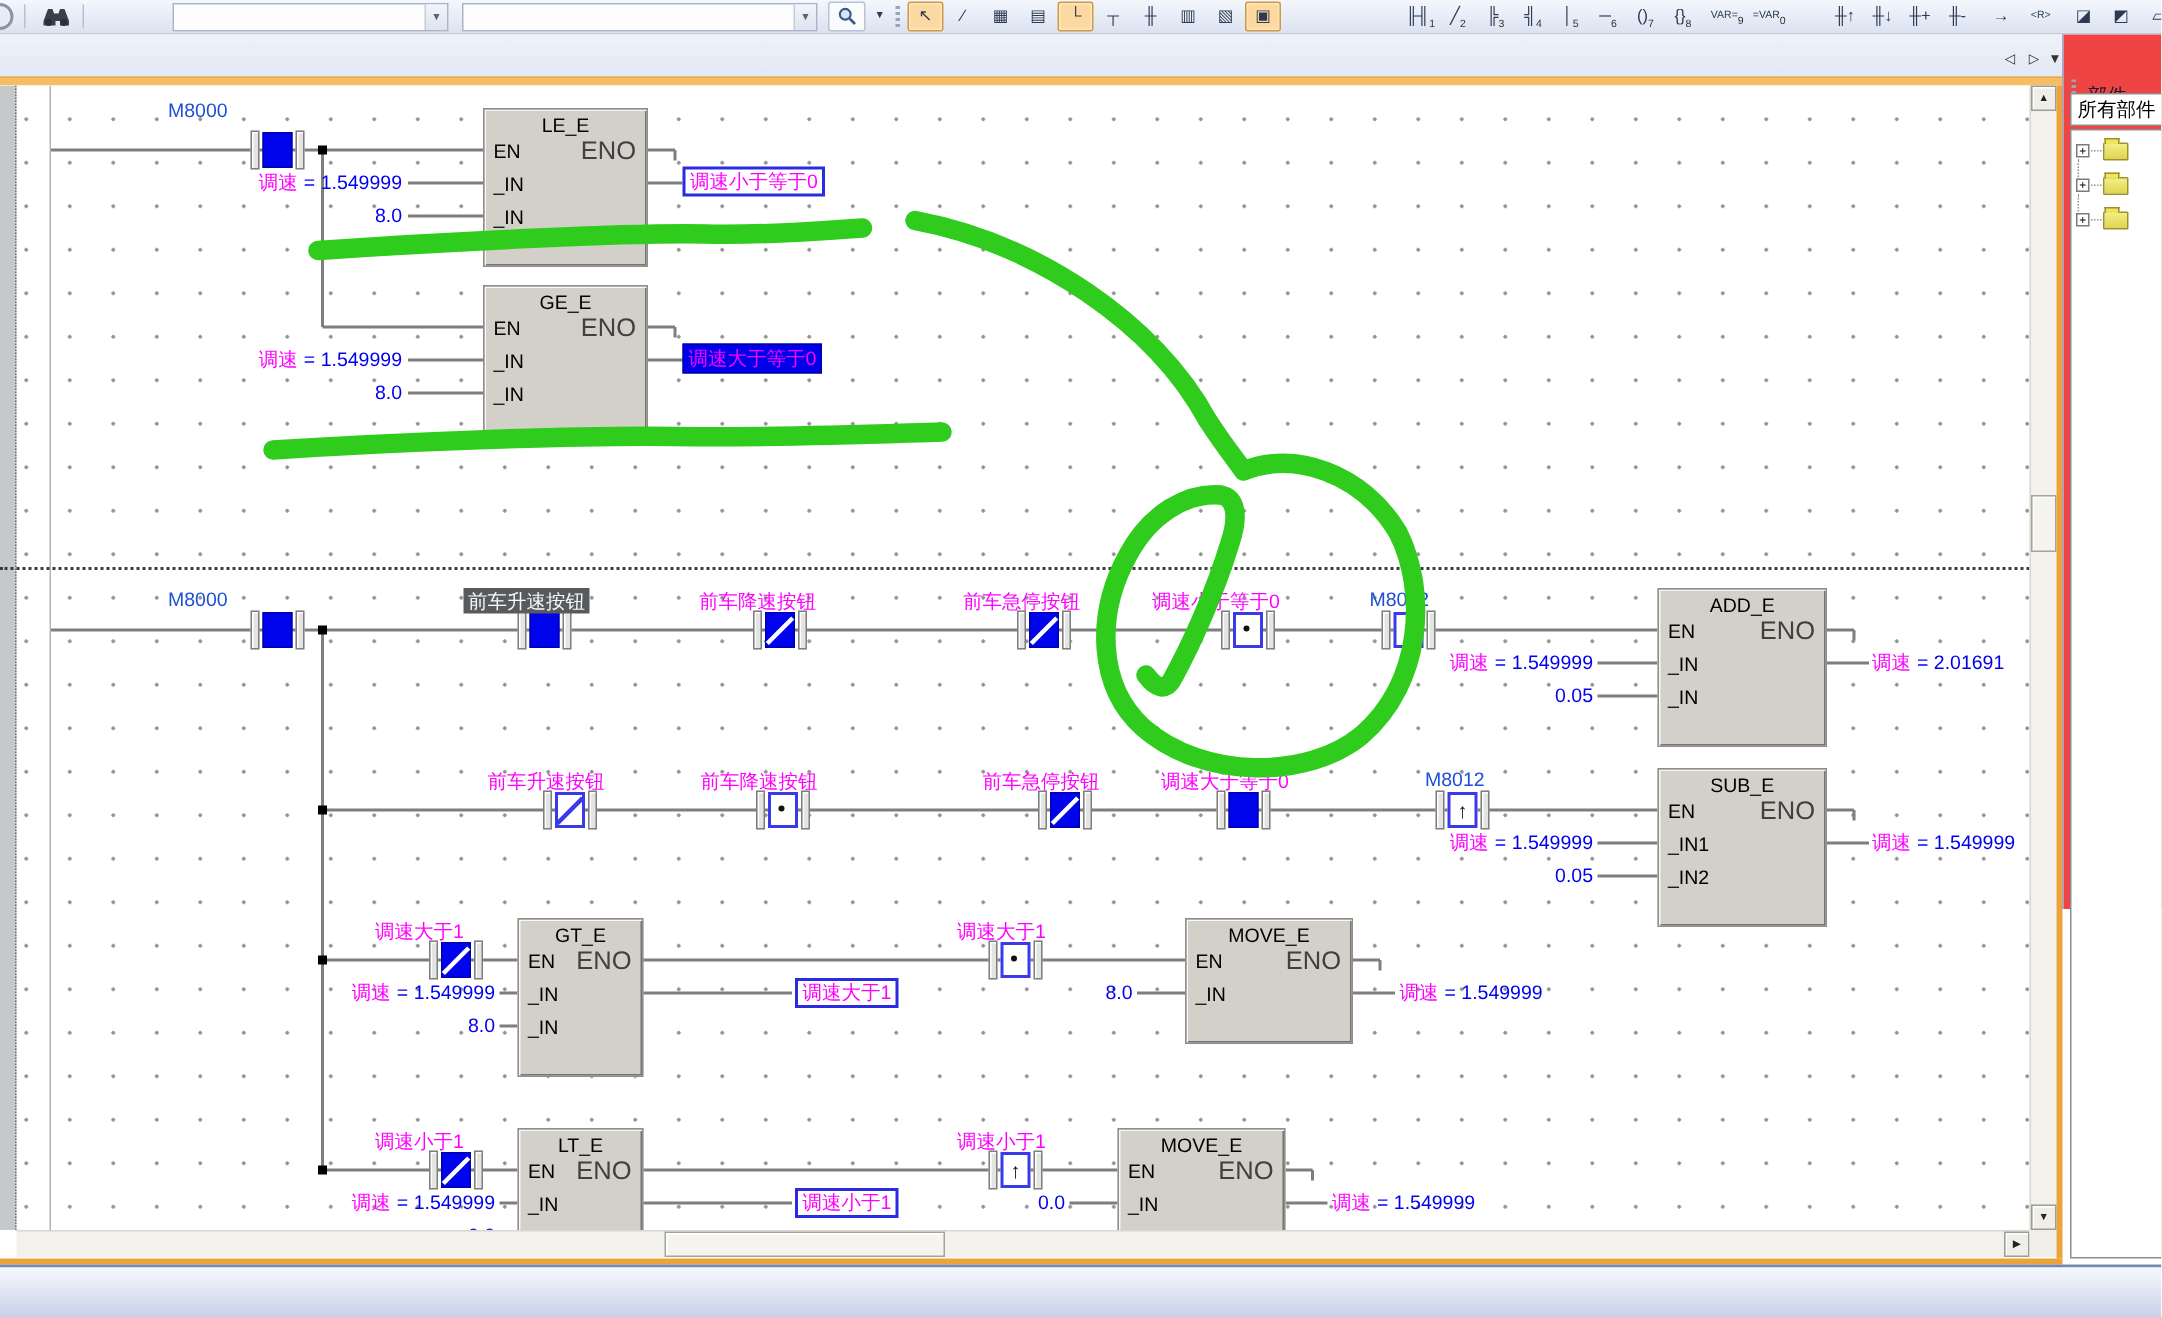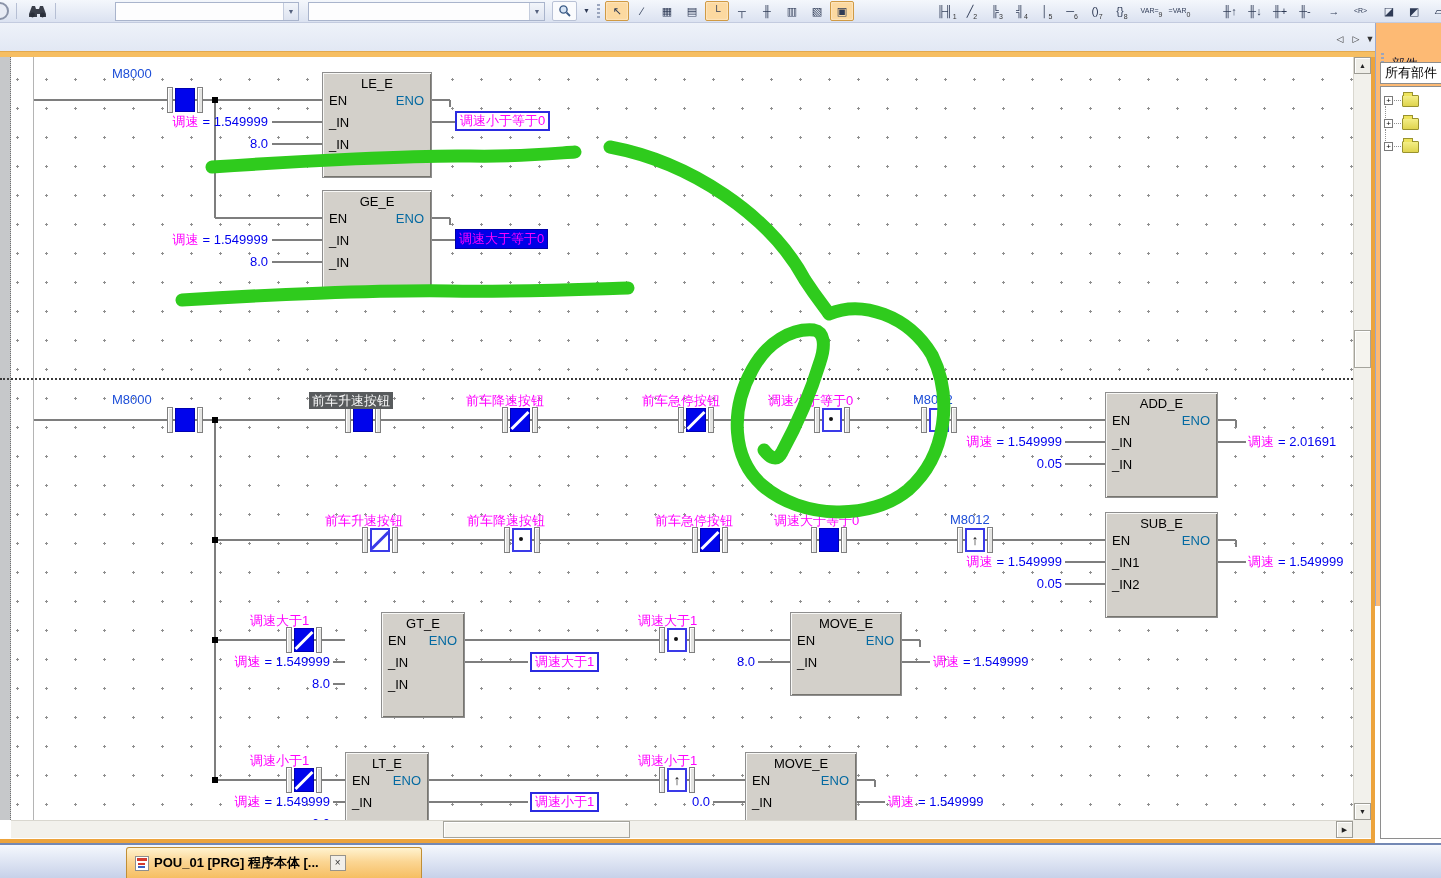--- a/index.html
+++ b/index.html
@@ -46,21 +46,21 @@
   .lbl{font-size:13px;color:#FF00FF;white-space:nowrap;line-height:17px}
   .lbl.sel{background:#585B5D;color:#F8F8F8;padding:0 3px}
   .vv{font-size:13px;white-space:nowrap;line-height:16px}
   .vv .a{color:#FF00FF}.vv .b{color:#0000EE;margin-left:4px}
   .num{font-size:13px;color:#0000EE;white-space:nowrap;line-height:16px}
   .obox{font-size:13px;color:#FF00FF;background:#fff;border:2px solid #2B2BE0;line-height:16px;padding:0 3px;white-space:nowrap}
   .obox.fill{background:#0000E8;border:1px solid #0000A8;line-height:18px}
   .blk{background:#D3D0CA;border:1px solid #8E8E8E;box-shadow:inset 1px 1px 0 #F8F8F6,inset -1px -1px 0 #77756F}
   .blk .bt{position:absolute;top:3px;left:0;right:0;text-align:center;font-size:13px;color:#000}
   .blk .pl{position:absolute;left:6px;font-size:13px;color:#000;line-height:16px}
-  .blk .pr{position:absolute;right:7px;font-size:13px;color:#0369a1;line-height:16px}
+  .blk .pr{position:absolute;right:7px;font-size:17px;color:#404040;line-height:16px}
   .ct{position:absolute;width:36px;height:26px}
   .ct .rl{position:absolute;top:0;width:6px;height:26px;background:#E4E4E2;border:1px solid #7F7F7F;box-shadow:inset 1px 1px 0 #fff}
   .ct .cc{position:absolute;left:8px;top:1px;width:20px;height:24px}
   .cc.on{background:#0004EC;border:1px solid #0000B0}
   .cc.off{background:#FFF;border:2px solid #3A3AE8}
   .sl{position:absolute;left:-3px;top:10px;width:24px;height:3px;transform:rotate(-45deg)}
   .cc.on .sl{background:#fff}.cc.off .sl{background:#3A3AE8;left:-4px;top:9px}
   .cdot{position:absolute;left:7px;top:8px;width:4px;height:4px;border-radius:50%;background:#111}
   .cc.off .cdot{left:5px;top:7px}
   .cup{position:absolute;left:0;width:100%;text-align:center;top:1px;font-size:14px;font-weight:bold;color:#111;line-height:19px}
@@ -72,21 +72,21 @@
   .sthumb{position:absolute;background:#F5F4EF;border:1px solid #A5A49C;box-shadow:inset 1px 1px 0 #fff}
   #vscroll{position:absolute;left:1353px;top:57px;width:18px;height:763px;border-left:1px solid #D9D7CF}
   #hscroll{position:absolute;left:11px;top:820px;width:1342px;height:18px;border-top:1px solid #D9D7CF}
   #sbcorner{position:absolute;left:1353px;top:820px;width:18px;height:18px;background:#EFEEE8}
   #oright{position:absolute;left:1371px;top:57px;width:4px;height:782px;background:#ECA33C}
   #obottom{position:absolute;left:0;top:839px;width:1375px;height:4px;background:#ECA33C}
   #blueline{position:absolute;left:0;top:843px;width:1441px;height:2px;background:#7388B4}
   #statusbar{position:absolute;left:0;top:845px;width:1441px;height:33px;background:linear-gradient(#F5F8FD,#C7D1E9)}
 
   
-  #panel{position:absolute;left:1375px;top:23px;width:66px;height:583px;background:#fdba74;border-left:1px solid #9AA9CC}
+  #panel{position:absolute;left:1375px;top:23px;width:66px;height:583px;background:#ef4444;border-left:1px solid #9AA9CC}
   #panel .grip{position:absolute;left:5px;top:30px;width:3px;height:18px;background:repeating-linear-gradient(#9AA5BD 0 2px,transparent 2px 4px)}
   #panel-title{position:absolute;left:16px;top:32px;font-size:13px;color:#1A1A2E;white-space:nowrap}
   #allparts{position:absolute;left:4px;top:39px;width:62px;height:22px;background:#fff;border:1px solid #8E8E8E;font-size:13px;color:#000;line-height:20px;padding-left:4px;white-space:nowrap;overflow:hidden}
   #ptree{position:absolute;left:4px;top:63px;width:62px;height:753px;background:#fff;border:1px solid #8E8E8E;overflow:hidden}
   .trow{position:absolute;left:3px;height:20px;width:60px}
   .pbox{position:absolute;left:0;top:5px;width:9px;height:9px;background:#fff;border:1px solid #7A7A7A;font-size:8px;line-height:7px;text-align:center;color:#000}
   .tdash{position:absolute;left:10px;top:9px;width:7px;border-top:1px dotted #909090}
   .tvdash{position:absolute;left:4px;border-left:1px dotted #909090}
   .fold{position:absolute;left:18px;top:4px;width:17px;height:12px;background:linear-gradient(#F4EE86,#DFD44E);border:1px solid #99922E;border-radius:1px}
   .fold::before{content:"";position:absolute;top:-4px;left:0;width:8px;height:3px;background:#EFE45C;border:1px solid #99922E;border-bottom:none}
@@ -153,25 +153,20 @@
         <div class="tbtn small" style="left: 1347px; width: 27px;">&lt;R&gt;</div>
         <div class="tbtn" style="left: 1377px; width: 24px;">◪</div>
         <div class="tbtn" style="left: 1402px; width: 24px;">◩</div>
         <div class="tbtn" style="left: 1427px; width: 24px;">▱</div>
       </div>
   </div>
 
   <div id="tabbar">
       <div class="tab" style="left: -26px; width: 150px;">
         <span style="overflow: hidden; white-space: nowrap;">全局标签设置 Global1</span>
-      </div>
-      <div class="tab active" style="left: 126px; width: 296px;">
-        <div class="ic-prg"></div>
-        <span style="overflow: hidden; white-space: nowrap;">POU_01 [PRG] 程序本体 [...</span>
-        <div class="tab-close">×</div>
       </div>
       <div class="tab" style="left: 427px; width: 196px;">
         <div class="ic-glb"></div>
         <span style="overflow: hidden; white-space: nowrap;">全局标签设置 Global3</span>
       </div>
       <div class="tab" style="left: 627px; width: 196px;">
         <div class="ic-glb"></div>
         <span style="overflow: hidden; white-space: nowrap;">全局标签设置 Global2</span>
       </div>
       <div class="tab" style="left: 827px; width: 242px;">
@@ -258,21 +253,21 @@
         <div class="pl" style="top: 42px;">_IN</div>
         <div class="pl" style="top: 64px;">_IN</div>
       </div>
       <div class="abs blk" style="left: 1105px; top: 455px; width: 113px; height: 106px;">
         <div class="bt">SUB_E</div>
         <div class="pl" style="top: 20px;">EN</div>
         <div class="pr" style="top: 20px;">ENO</div>
         <div class="pl" style="top: 42px;">_IN1</div>
         <div class="pl" style="top: 64px;">_IN2</div>
       </div>
-      <div class="abs blk" style="left: 345px; top: 555px; width: 84px; height: 106px; margin-left: 36px;">
+      <div class="abs blk" style="left: 345px; top: 555px; width: 84px; height: 106px;">
         <div class="bt">GT_E</div>
         <div class="pl" style="top: 20px;">EN</div>
         <div class="pr" style="top: 20px;">ENO</div>
         <div class="pl" style="top: 42px;">_IN</div>
         <div class="pl" style="top: 64px;">_IN</div>
       </div>
       <div class="abs blk" style="left: 790px; top: 555px; width: 112px; height: 84px;">
         <div class="bt">MOVE_E</div>
         <div class="pl" style="top: 20px;">EN</div>
         <div class="pr" style="top: 20px;">ENO</div>

